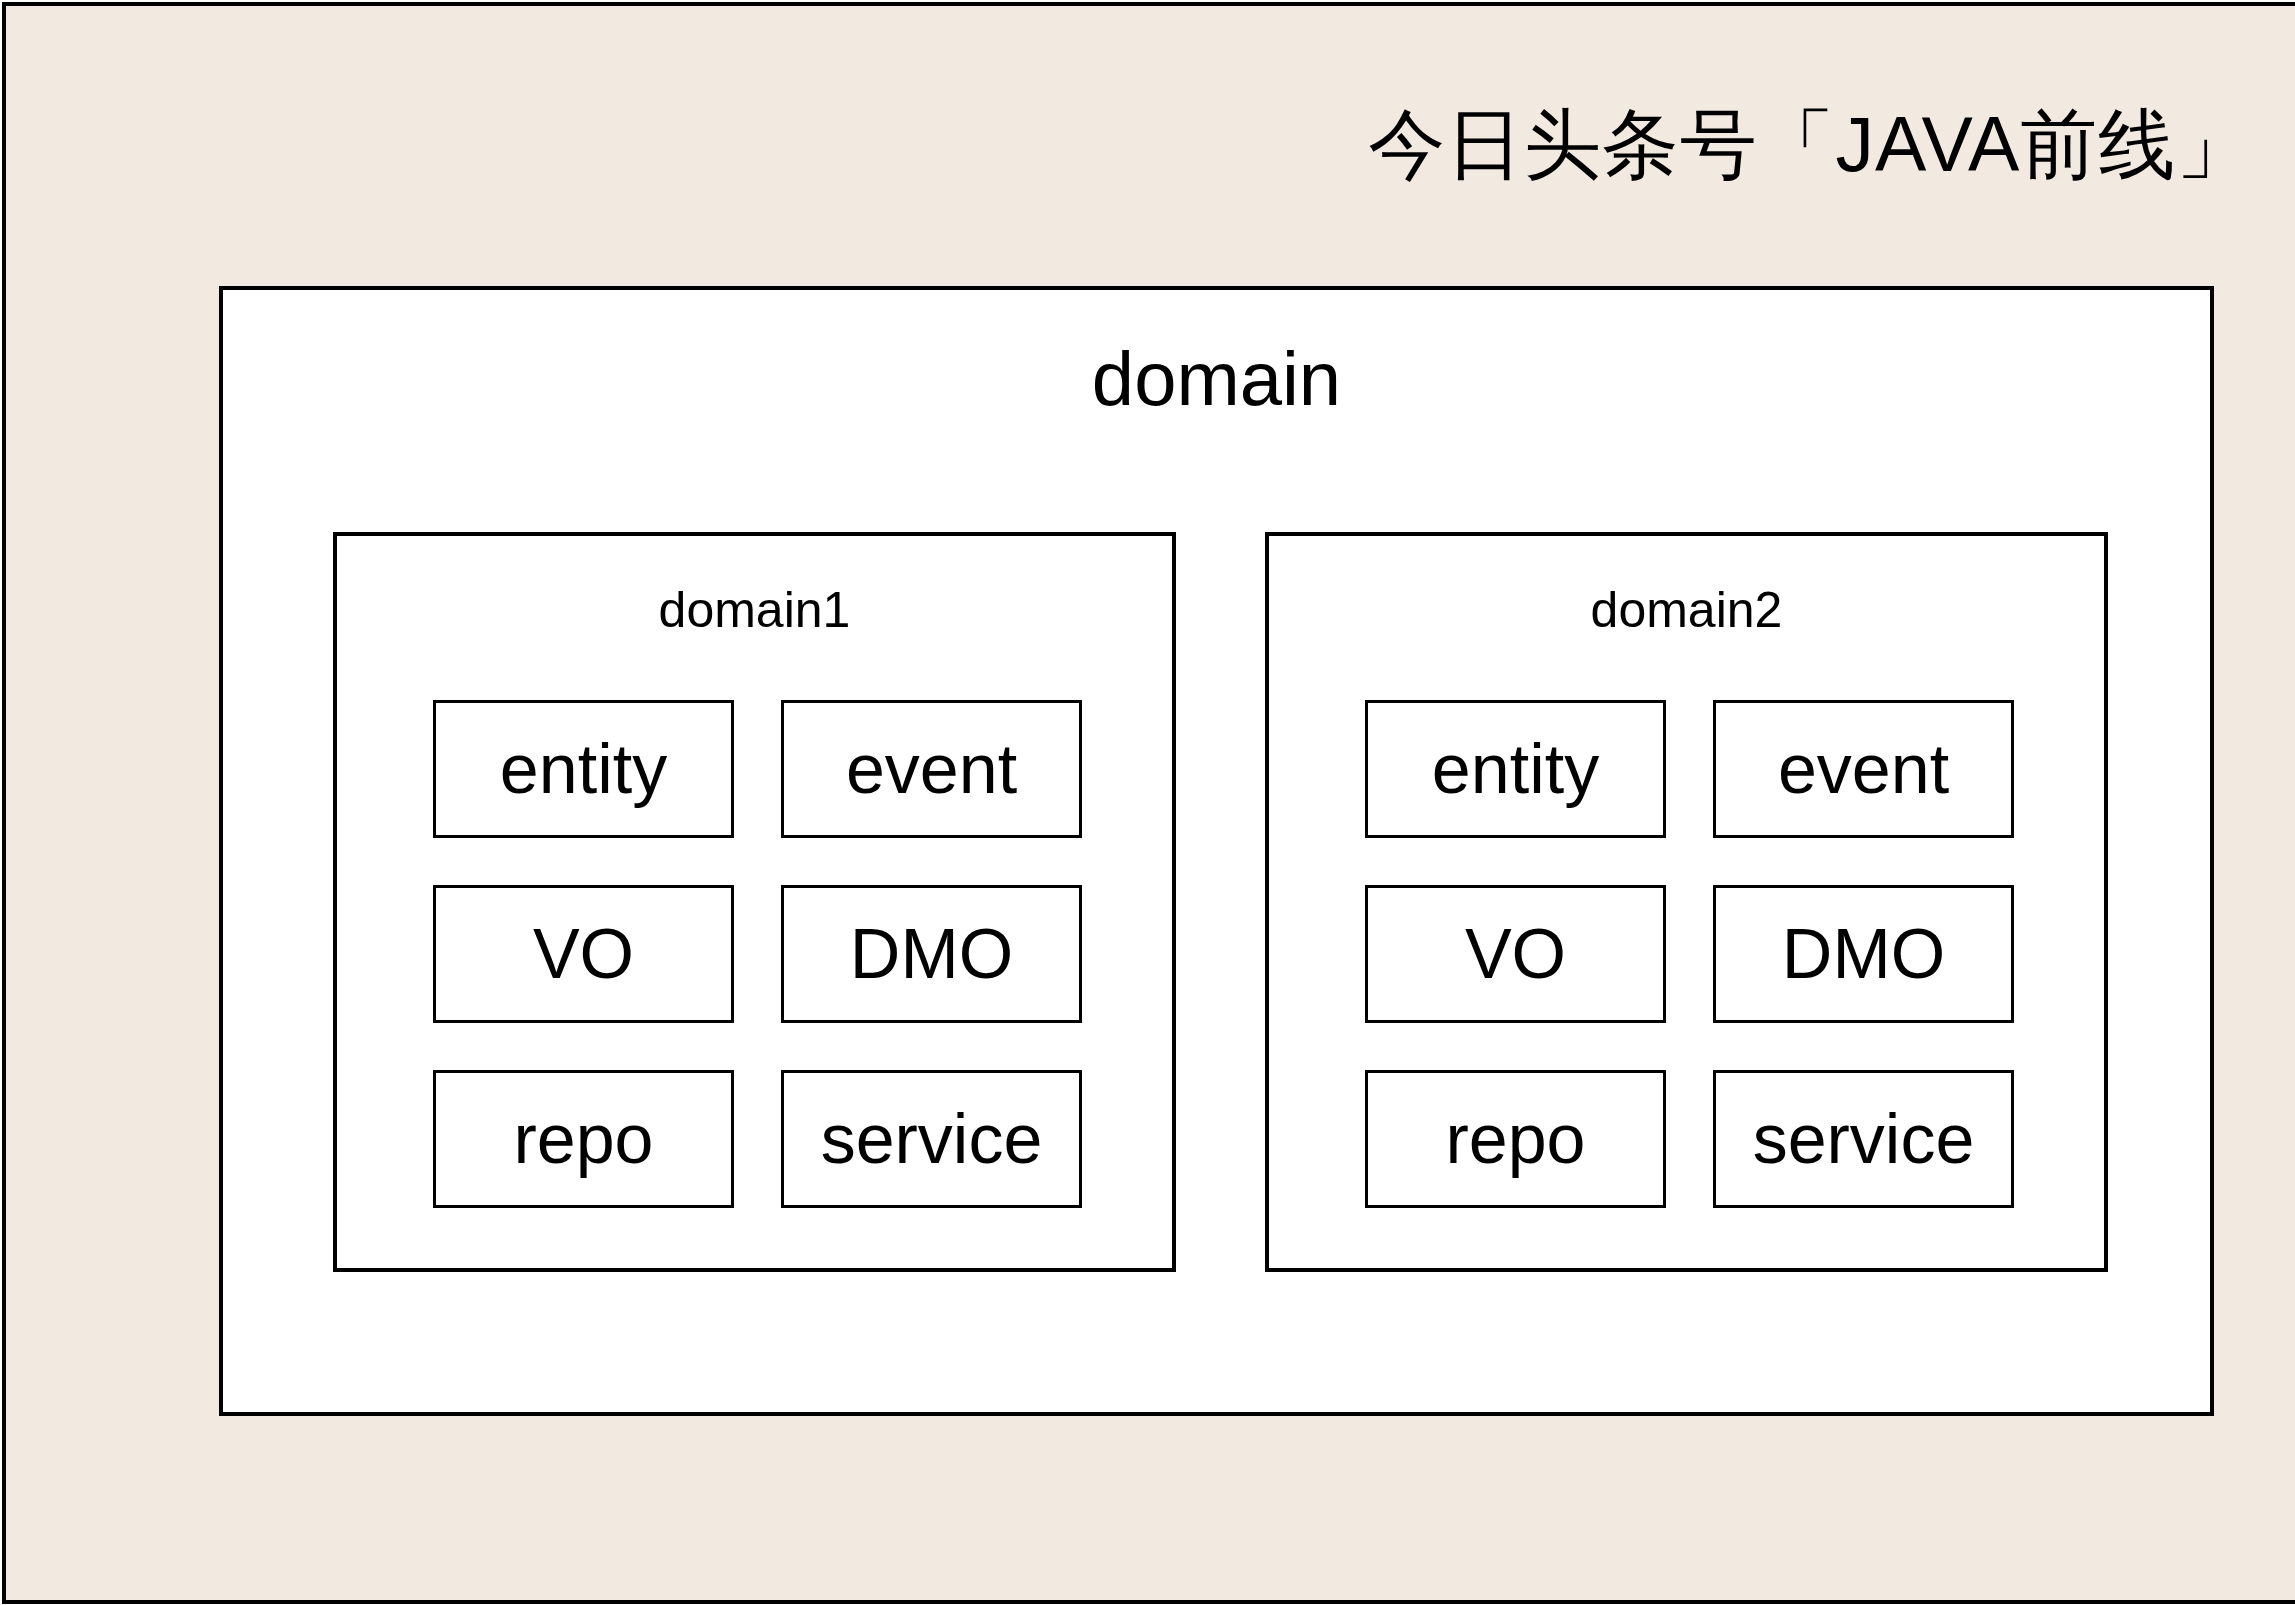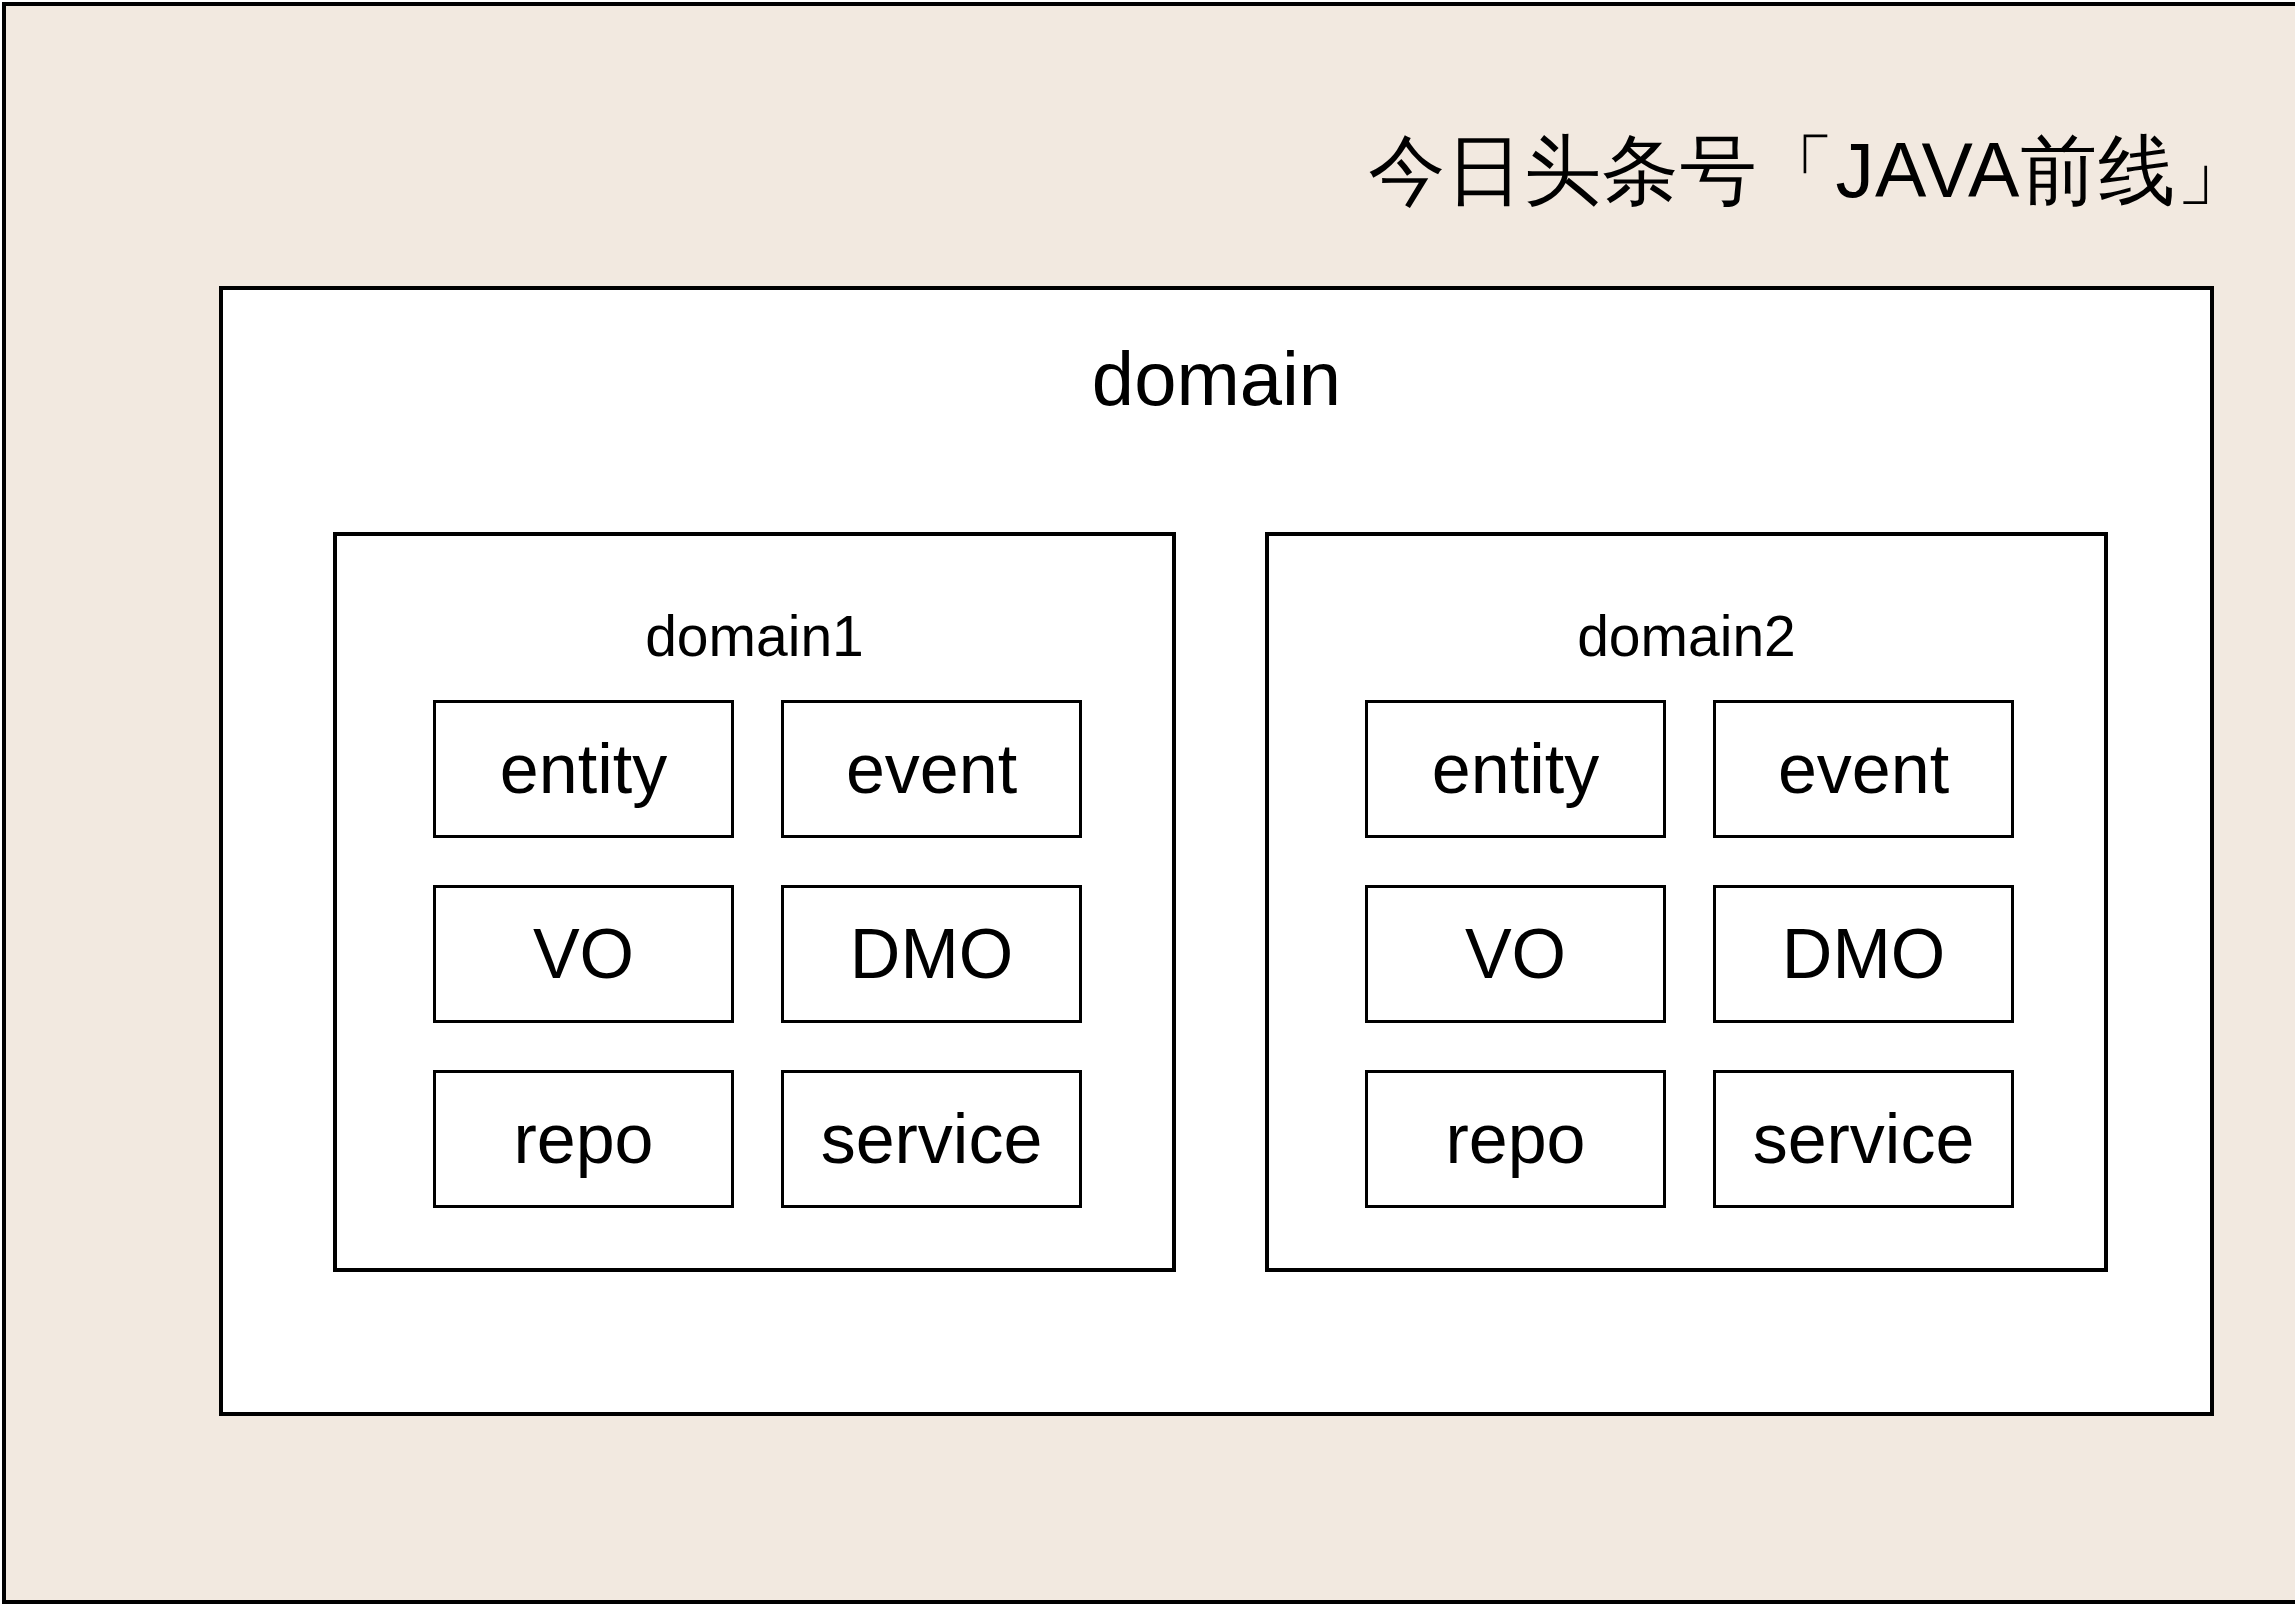--- a/index.html
+++ b/index.html
@@ -25,21 +25,20 @@
     box-sizing: border-box;
   }
   .credit {
     position: absolute;
     top: 100px;
     right: 182px;
     font-size: 77px;
     line-height: 1.15;
     white-space: nowrap;
     letter-spacing: 0.9px;
-    margin-top: 26px;
   }
   .domain-box {
     position: absolute;
     left: 219px; top: 286px;
     width: 1995px; height: 1130px;
     background: #ffffff;
     border: 4.6px solid #000000;
     box-sizing: border-box;
   }
   .domain-title {
@@ -52,23 +51,23 @@
     position: absolute;
     top: 242px;
     width: 843px; height: 740px;
     background: #ffffff;
     border: 4.1px solid #000000;
     box-sizing: border-box;
   }
   .card-1 { left: 110px; }
   .card-2 { left: 1042px; }
   .card-title {
-    padding-top: 66px;
+    padding-top: 44px;
     text-align: center;
-    font-size: 57px;
+    font-size: 50px;
     line-height: 1.2;
   }
   .module-grid {
     position: absolute;
     left: 96px; top: 164px;
     display: grid;
     grid-template-columns: 301px 301px;
     column-gap: 58px;
     row-gap: 44px;
     gap: 47px;

